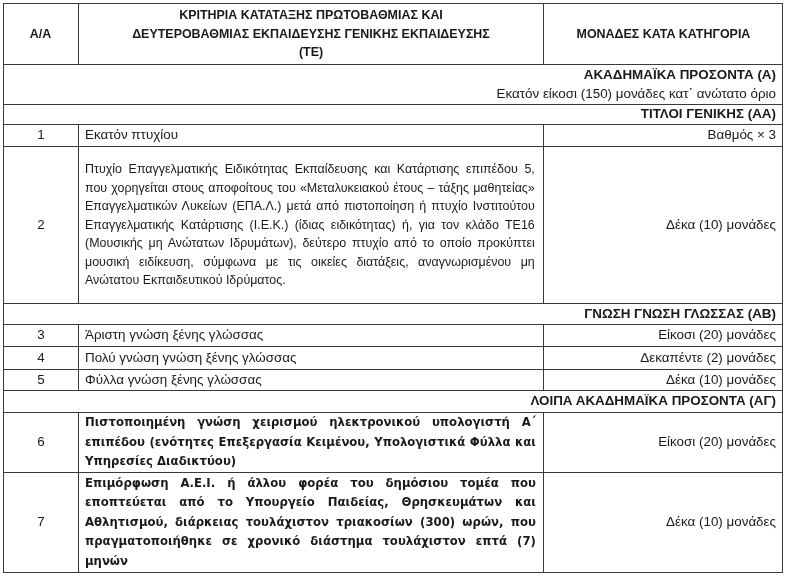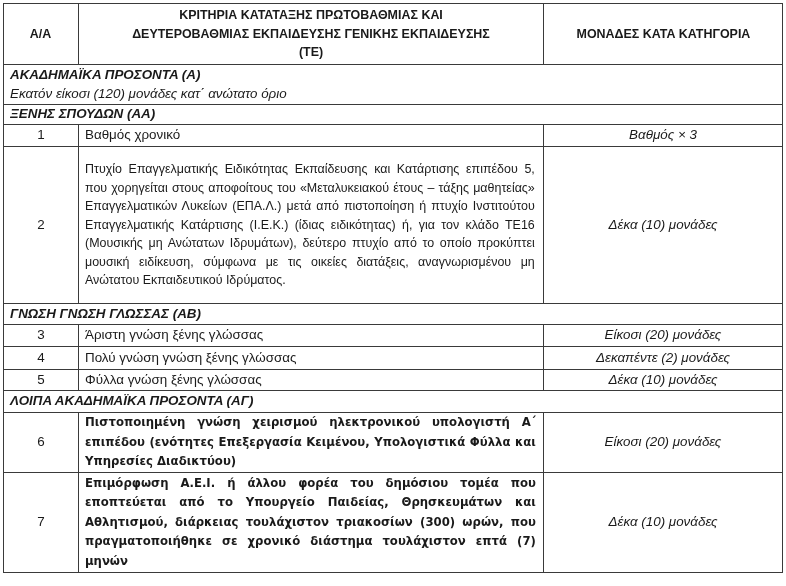--- a/index.html
+++ b/index.html
@@ -4,22 +4,22 @@
 <style>
   html, body { margin: 0; padding: 0; background: #ffffff; }
   body { width: 786px; height: 586px; overflow: hidden; position: relative;
          font-family: "Liberation Sans", sans-serif; color: #1a1a1a; }
   table.crit { position: absolute; left: 3px; top: 3px; width: 779px;
                border-collapse: collapse; table-layout: fixed; }
   table.crit td { border: 1px solid #3a3a3a; padding: 0 6px; vertical-align: middle;
                   font-size: 13.4px; line-height: 18.6px; }
   .hdr td { font-weight: bold; text-align: center; font-size: 14px; line-height: 19.5px; }
   .c1 { width: 63px; text-align: center; }
-  .c3 { width: 226px; text-align: center; font-style: italic; }
-  .sec td { text-align: left; font-style: italic; }
+  .c3 { width: 226px; text-align: right; }
+  .sec td { text-align: right; }
   .sec .t { font-weight: bold; }
   .just { text-align: justify; }
   .cond { display: inline-block; transform: scaleX(0.93); transform-origin: left center; width: 107%; }
   .condc { display: inline-block; transform: scaleX(0.93); transform-origin: center center; }
   .alt { font-family: "DejaVu Sans", sans-serif; font-size: 12.3px !important; line-height: 19.5px !important; font-weight: bold; }
   .alt .cond { transform: scaleX(0.95); width: 105%; }
 </style>
 </head>
 <body>
 
@@ -32,30 +32,30 @@
   <tbody>
       <tr class="hdr" style="height:61px">
     <td><span class="condc">Α/Α</span></td>
     <td style="padding:0 28px"><span class="condc">ΚΡΙΤΗΡΙΑ ΚΑΤΑΤΑΞΗΣ ΠΡΩΤΟΒΑΘΜΙΑΣ ΚΑΙ ΔΕΥΤΕΡΟΒΑΘΜΙΑΣ ΕΚΠΑΙΔΕΥΣΗΣ ΓΕΝΙΚΗΣ ΕΚΠΑΙΔΕΥΣΗΣ (ΤΕ)</span></td>
     <td><span class="condc">ΜΟΝΑΔΕΣ ΚΑΤΑ ΚΑΤΗΓΟΡΙΑ</span></td>
   </tr>
 
   <tr class="sec" style="height:40px">
     <td colspan="3">
       <div class="t">ΑΚΑΔΗΜΑΪΚΑ ΠΡΟΣΟΝΤΑ (Α)</div>
-      <div>Εκατόν είκοσι (120) μονάδες κατ΄ ανώτατο όριο</div>
+      <div>Εκατόν είκοσι (150) μονάδες κατ΄ ανώτατο όριο</div>
     </td>
   </tr>
 
   <tr class="sec" style="height:20px">
-    <td colspan="3" class="t">ΞΕΝΗΣ ΣΠΟΥΔΩΝ (ΑΑ)</td>
+    <td colspan="3" class="t">ΤΙΤΛΟΙ ΓΕΝΙΚΗΣ (ΑΑ)</td>
   </tr>
   <tr style="height:22px">
     <td class="c1">1</td>
-    <td>Βαθμός χρονικό</td>
+    <td>Εκατόν πτυχίου</td>
     <td class="c3">Βαθμός × 3</td>
   </tr>
   <tr style="height:157px">
     <td class="c1">2</td>
     <td class="just"><span class="cond">Πτυχίο Επαγγελματικής Ειδικότητας Εκπαίδευσης και Κατάρτισης επιπέδου 5, που χορηγείται στους αποφοίτους του «Μεταλυκειακού έτους – τάξης μαθητείας» Επαγγελματικών Λυκείων (ΕΠΑ.Λ.) μετά από πιστοποίηση ή πτυχίο Ινστιτούτου Επαγγελματικής Κατάρτισης (Ι.Ε.Κ.) (ίδιας ειδικότητας) ή, για τον κλάδο ΤΕ16 (Μουσικής μη Ανώτατων Ιδρυμάτων), δεύτερο πτυχίο από το οποίο προκύπτει μουσική ειδίκευση, σύμφωνα με τις οικείες διατάξεις, αναγνωρισμένου μη Ανώτατου Εκπαιδευτικού Ιδρύματος.</span></td>
     <td class="c3">Δέκα (10) μονάδες</td>
   </tr>
 
   <tr class="sec" style="height:21px">
     <td colspan="3" class="t">ΓΝΩΣΗ ΓΝΩΣΗ ΓΛΩΣΣΑΣ (ΑΒ)</td>

